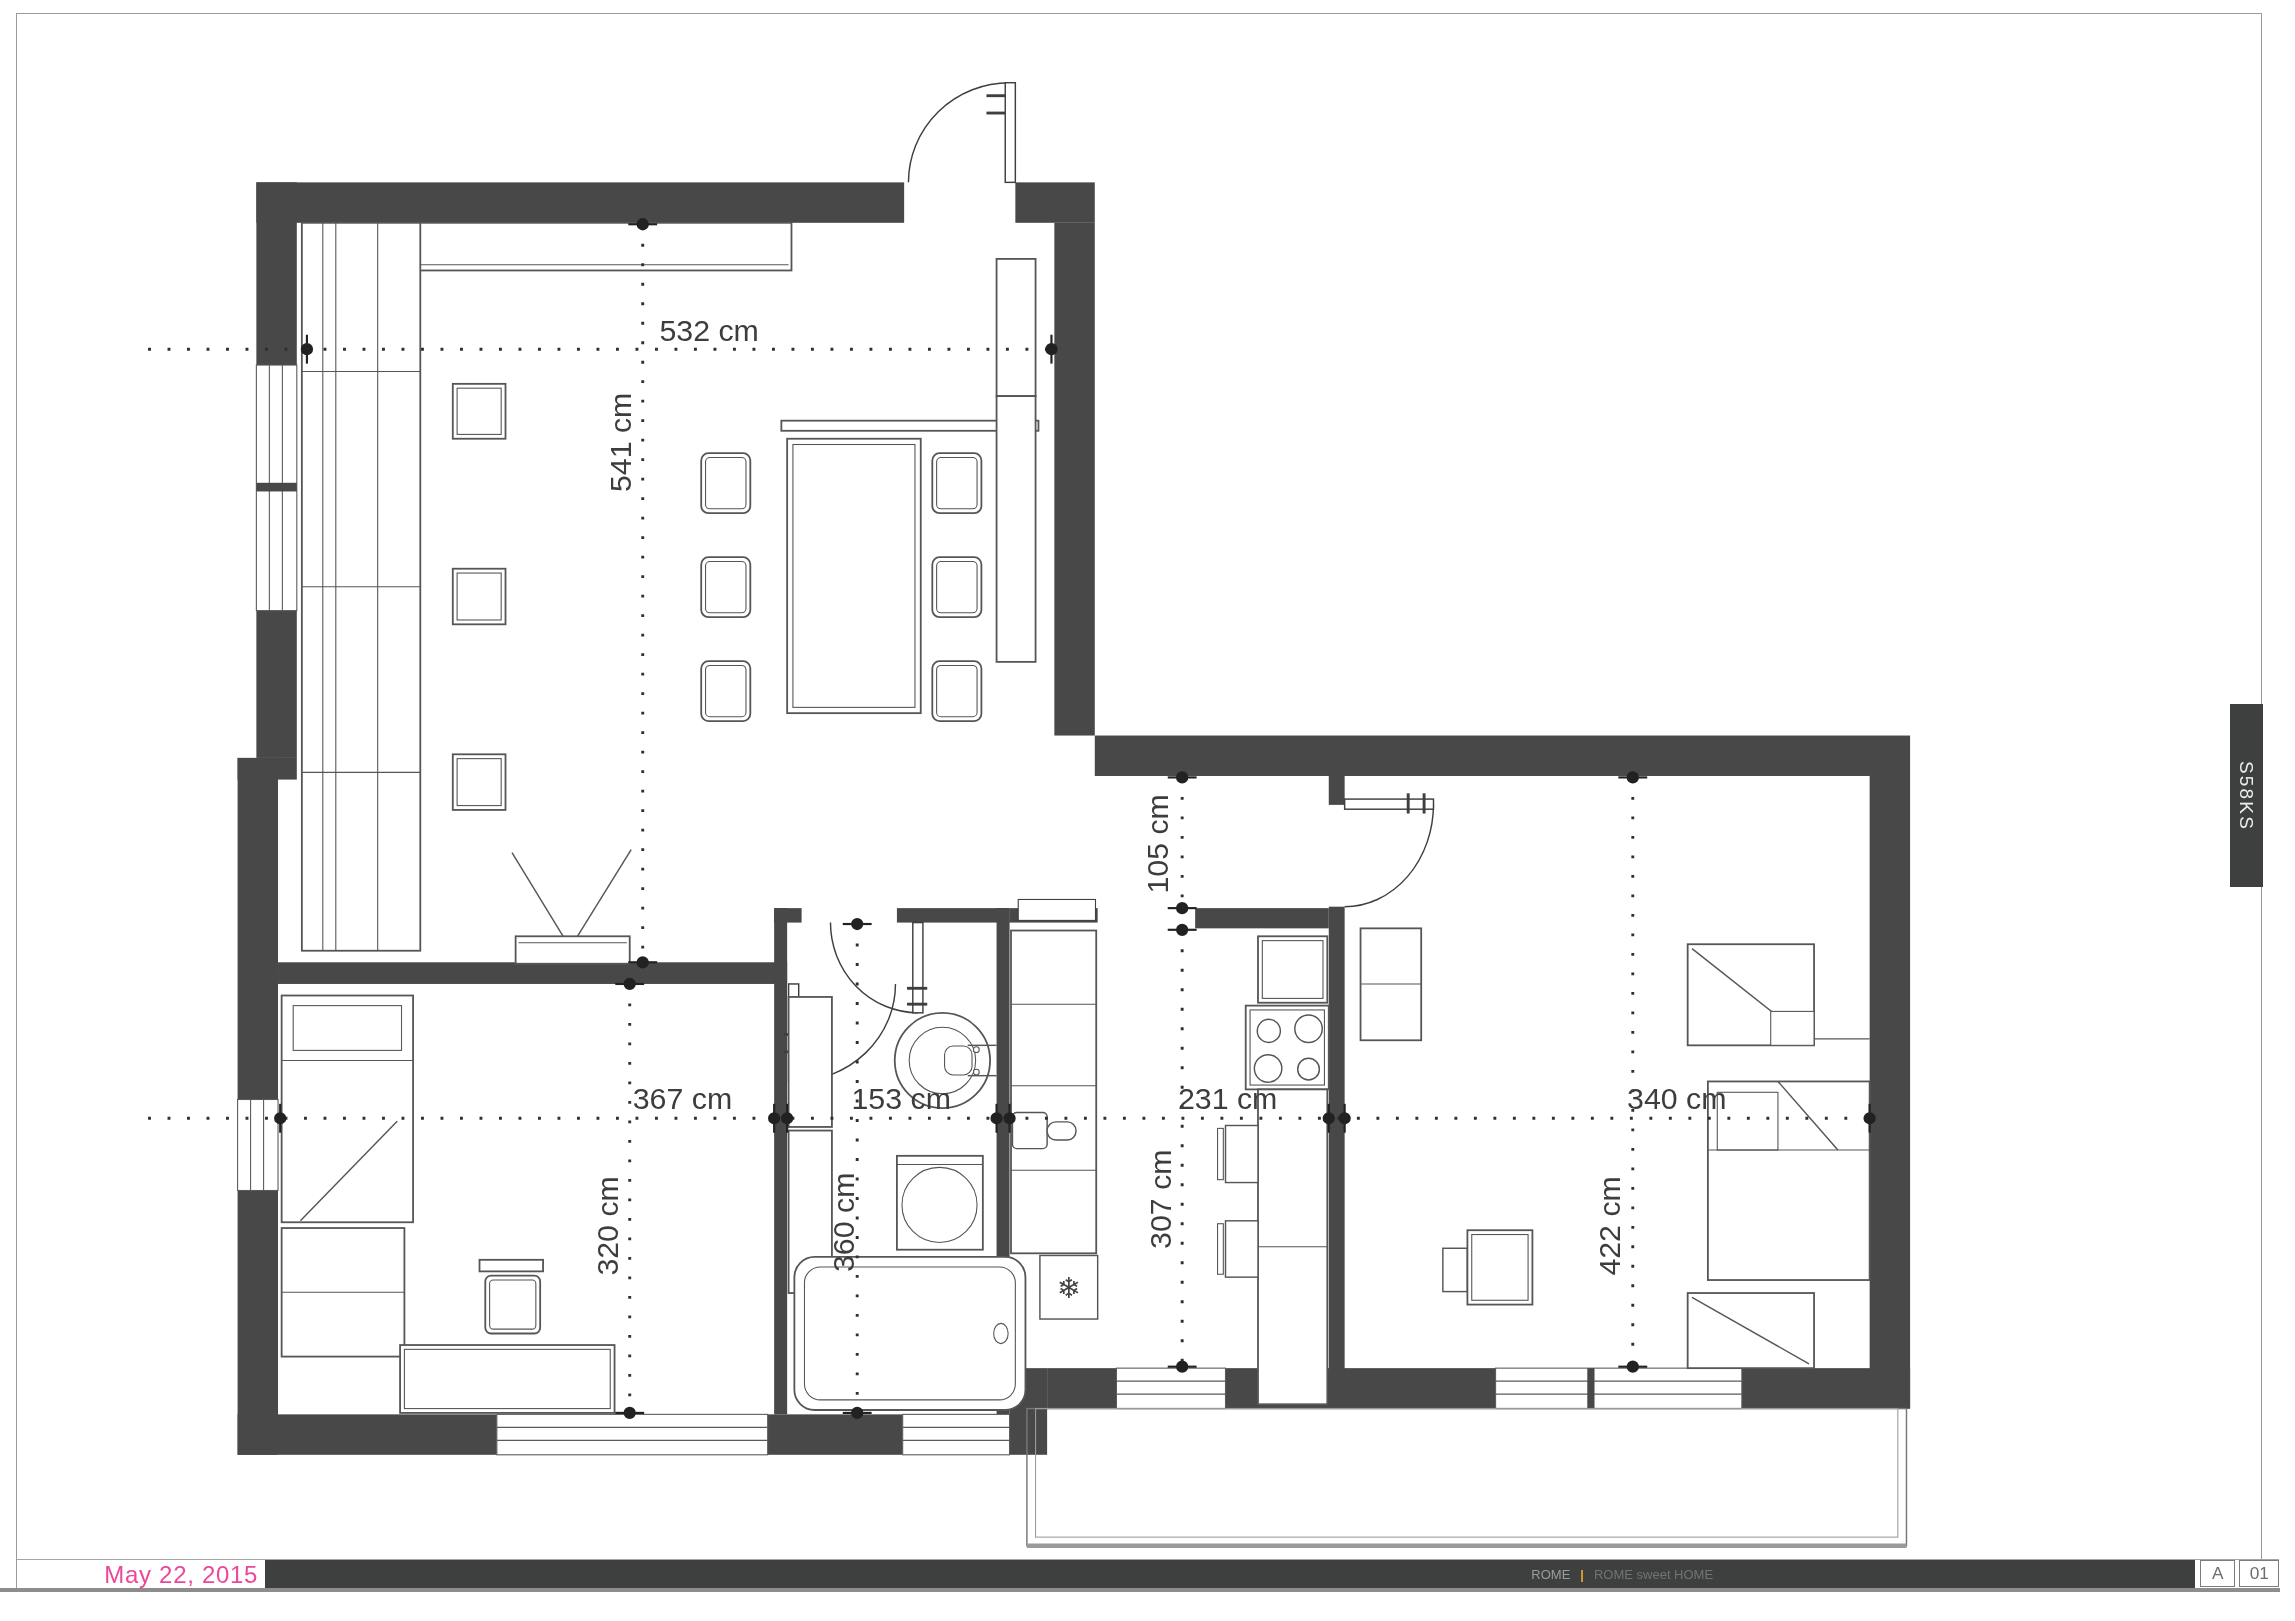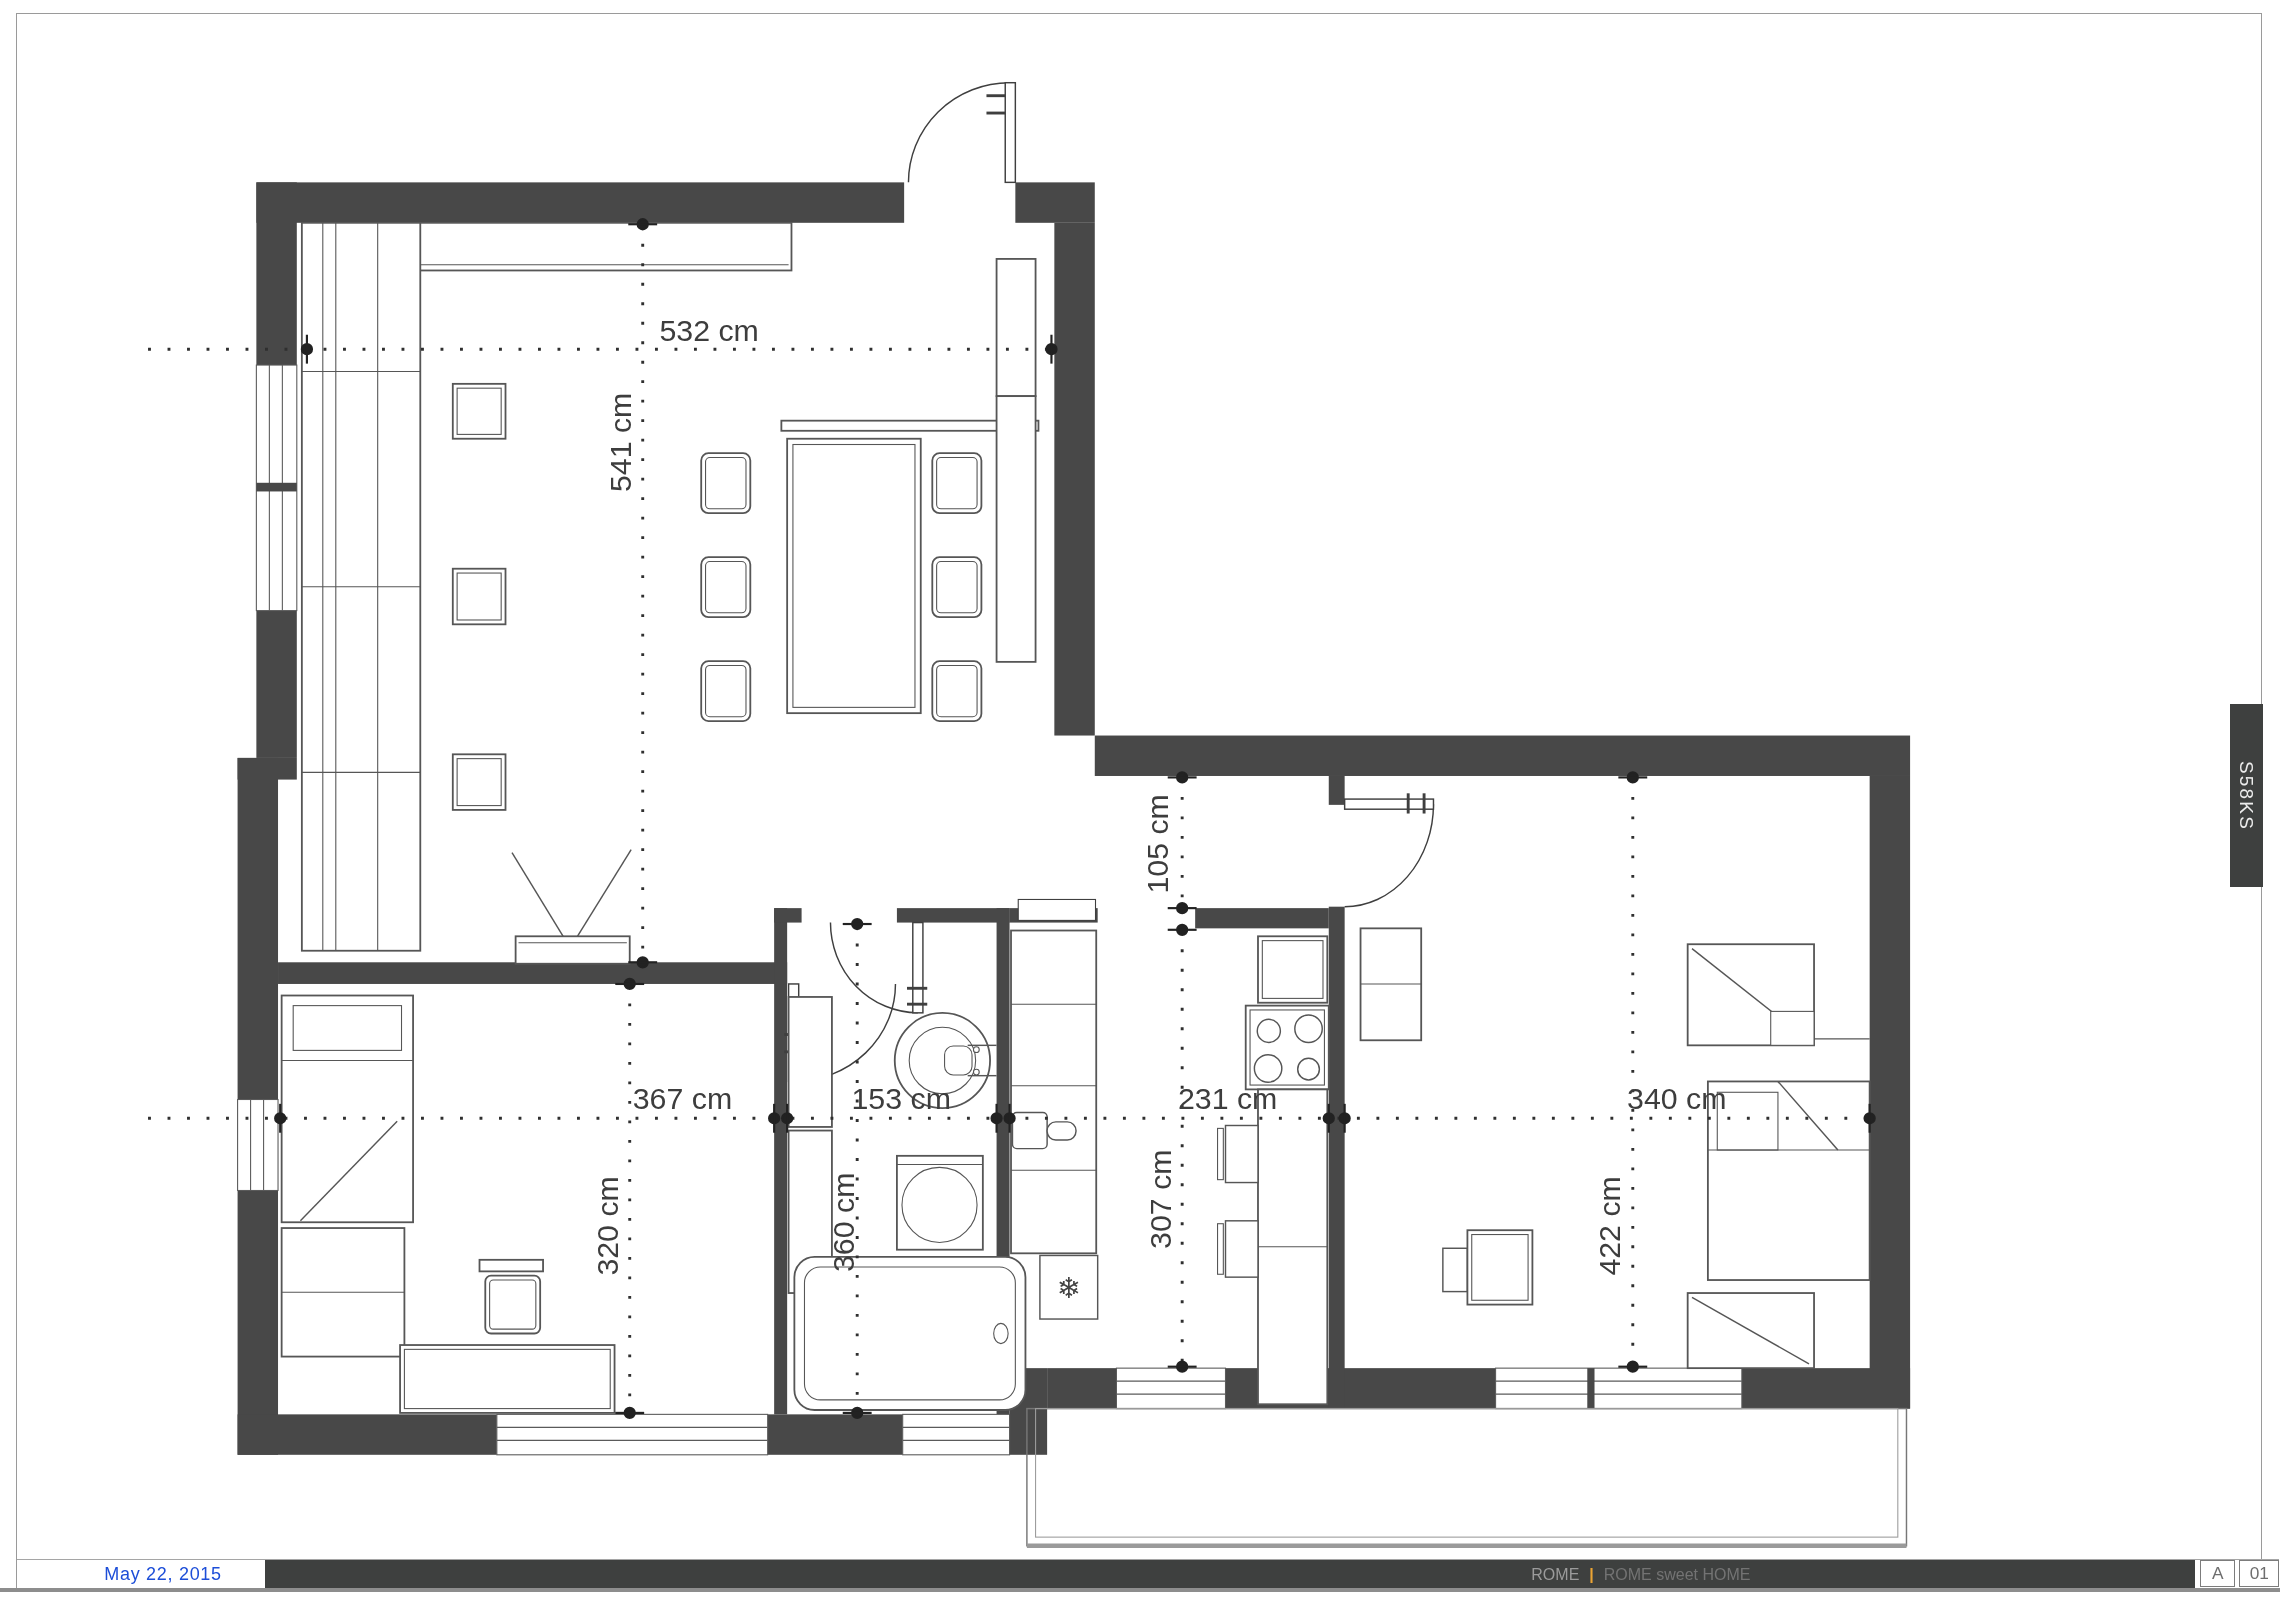--- a/index.html
+++ b/index.html
@@ -1,23 +1,23 @@
 <!DOCTYPE html>
 <html style="font-size:11.6px"><head>
 <meta charset="utf-8">
 <style>
   html,body{margin:0;padding:0;background:#fff;}
   body{width:2295px;height:1622px;position:relative;font-family:"Liberation Sans",sans-serif;overflow:hidden;}
   .frame{position:absolute;left:16px;top:13px;width:2246px;height:1575px;border:1.4px solid #9a9a9a;border-bottom:none;box-sizing:border-box;}
   .bottom-rule{position:absolute;left:0px;top:1588px;width:2280px;height:3.6px;background:#8d8d8d;}
   svg.plan{position:absolute;left:0;top:0;}
   .footer-band{position:absolute;left:17.3px;top:1559px;width:2262px;height:29px;background:#fff;border-top:0.7px solid #a5a5a5;box-sizing:border-box;}
-  .footer-date{position:absolute;left:87px;top:0;height:29px;display:flex;align-items:center;color:#1d4ed8;font-size:18px;letter-spacing:0.7px;}
+  .footer-date{position:absolute;left:87px;top:0;height:29px;display:flex;align-items:center;color:#ec4899;font-size:24px;letter-spacing:0.7px;}
   .footer-bar{position:absolute;left:248px;top:0;width:1930px;height:29px;background:#3e403f;}
-  .footer-brand{position:absolute;left:1514px;top:0;height:29px;display:flex;align-items:center;gap:10px;font-size:16px;white-space:nowrap;}
+  .footer-brand{position:absolute;left:1514px;top:0;height:29px;display:flex;align-items:center;gap:10px;font-size:13px;white-space:nowrap;}
   .brand-gray{color:#9b9b9b;}
   .brand-sep{color:#eba434;font-weight:bold;}
   .brand-orange{color:#737373;}
   .rev-box{position:absolute;top:0;height:27.4px;background:#fff;border:1.4px solid #7c7c7c;box-sizing:border-box;display:flex;align-items:center;justify-content:center;color:#6e6e6e;font-size:17.3px;}
   .rev-a{left:2183px;width:35px;}
   .rev-01{left:2222px;width:40px;}
   .side-tab{position:absolute;left:2230px;top:704px;width:32.5px;height:183px;background:#3e403f;}
   .side-tab span{position:absolute;left:50%;top:50%;transform:translate(-50%,-50%) rotate(90deg);color:#ececec;font-size:19px;letter-spacing:2.2px;white-space:nowrap;}
 </style>
 </head>

